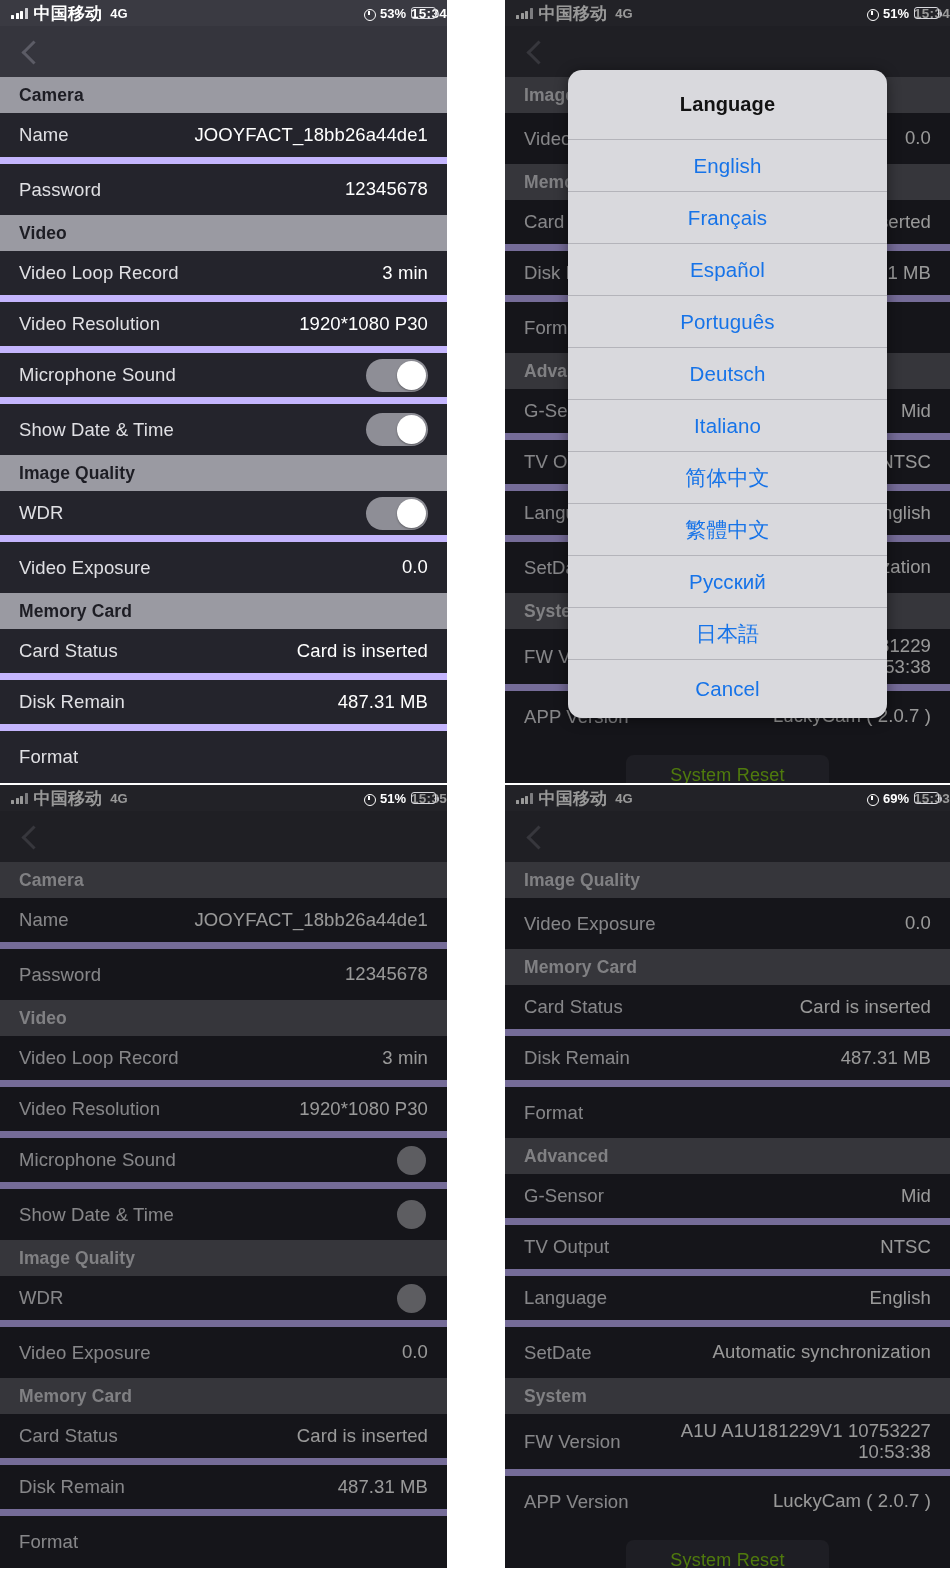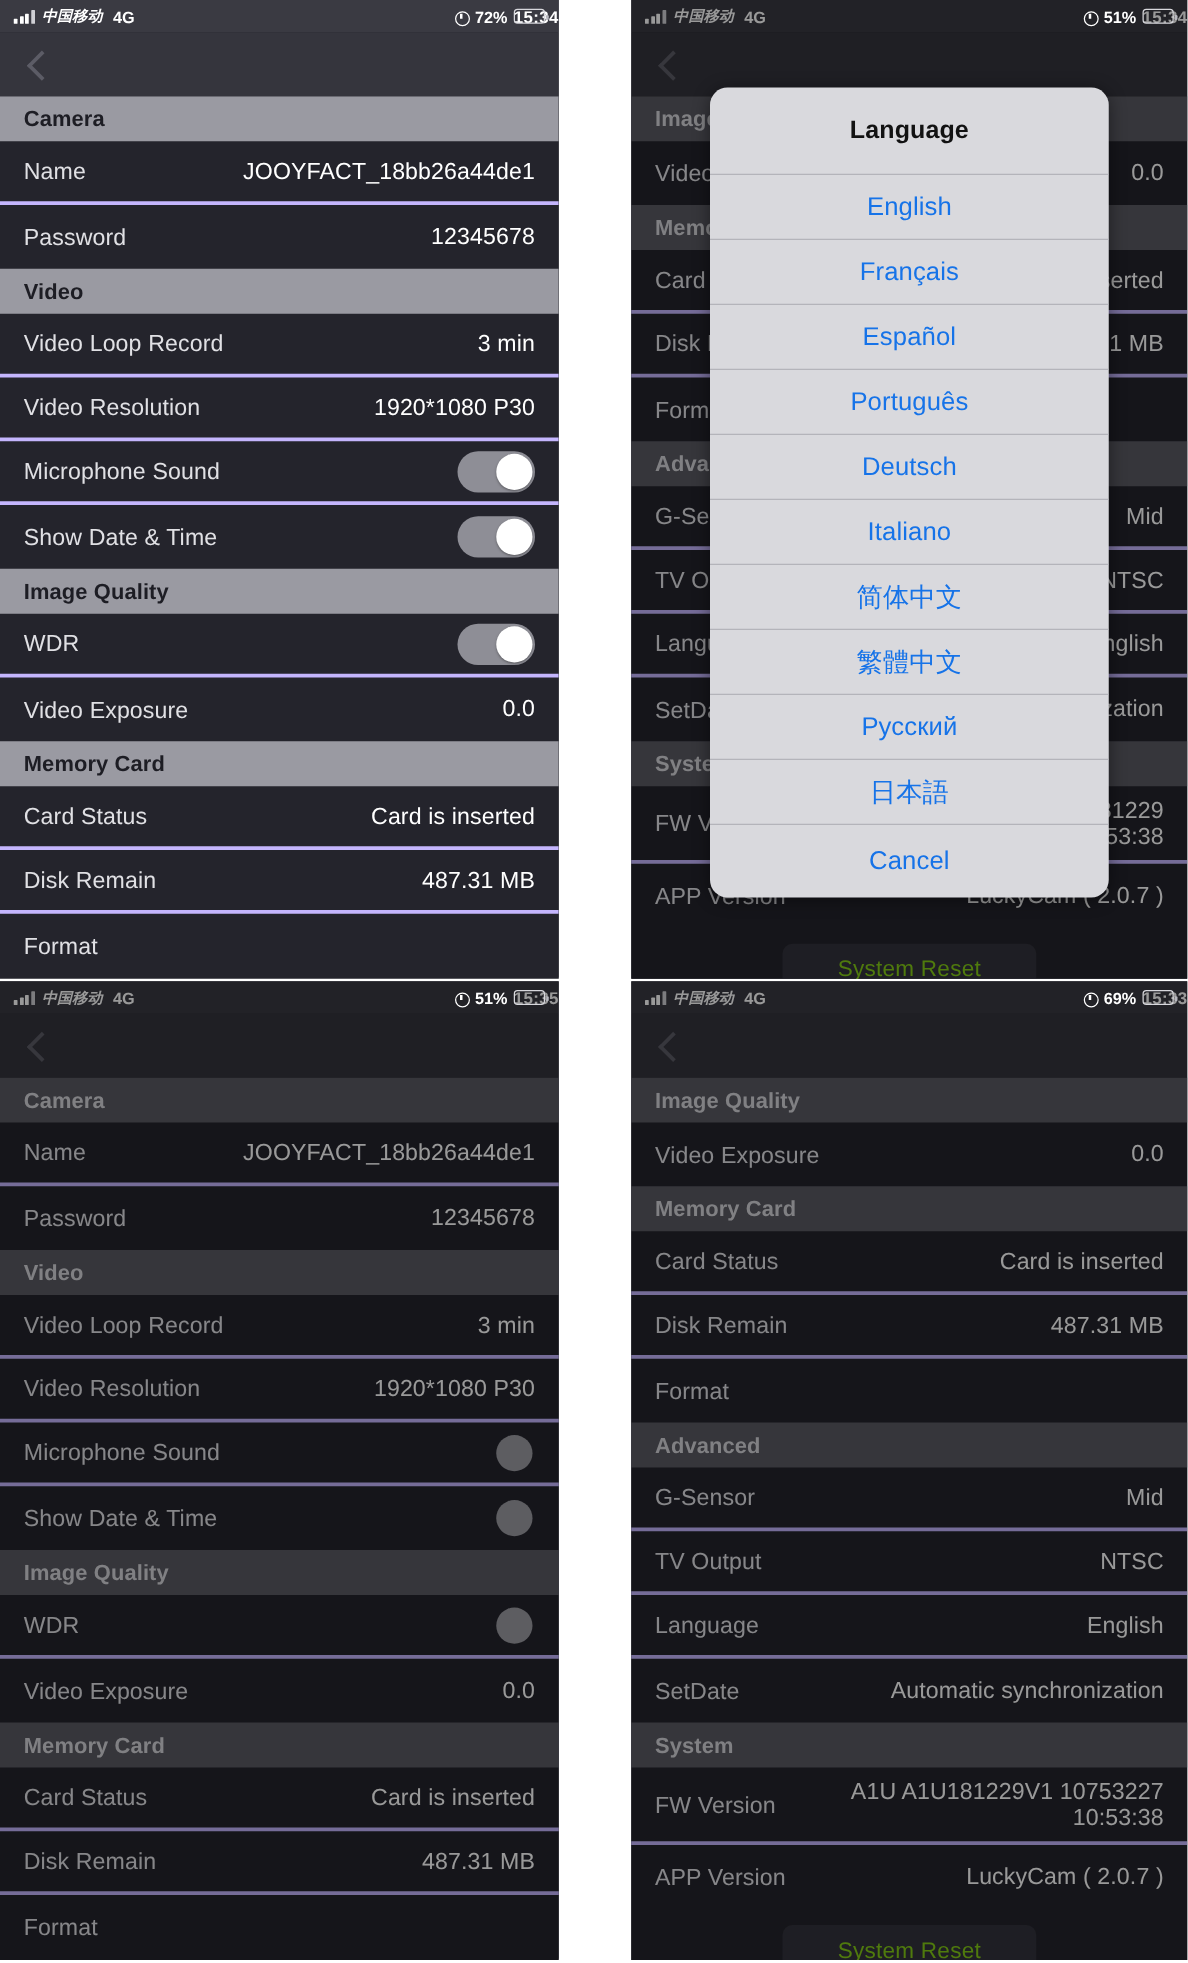--- a/index.html
+++ b/index.html
@@ -38,21 +38,21 @@
     font-weight: 600;
     position: relative;
   }
   .sb-left { display: flex; align-items: center; gap: 6px; }
   .signal { display: flex; align-items: flex-end; gap: 1.5px; height: 11px; }
   .signal i { display: block; width: 3px; background: #ffffff; border-radius: .5px; }
   .signal i:nth-child(1){ height: 4px; }
   .signal i:nth-child(2){ height: 6px; }
   .signal i:nth-child(3){ height: 8px; }
   .signal i:nth-child(4){ height: 11px; background:#cfcfd4; }
-  .carrier { font-size: 12px; letter-spacing: .2px; font-style: italic; }
+  .carrier { font-size: 17px; letter-spacing: .2px; }
   .network { font-size: 13px; margin-left: 2px;}
   .sb-time {
     position: absolute; left: 0; right: 0; text-align: right;
     font-size: 13.5px; font-weight: 700; letter-spacing: .3px; padding-left: 37px;
   }
   .sb-right {
     margin-left: auto; display: flex; align-items: center; gap: 5px;
     position: relative; z-index: 2;
   }
   .alarm-ico { width: 12px; height: 12px; position: relative; display:inline-block;}
@@ -92,21 +92,21 @@
   .list { background: #24242c; }
   .sec-header {
     height: 36px; background: #9a9aa2; color: #1d1d24;
     display: flex; align-items: center; padding: 0 19px;
     font-size: 17.5px; font-weight: 700; letter-spacing: .1px;
   }
   .sec-header.dim { background:#5a5a63; color:#d6d6da; }
   .row {
     height: 51px; display: flex; align-items: center;
     padding: 0 19px; color: #e0e0e4; font-size: 18.5px;
-    border-bottom: 3px solid #c4b5fd;
+    border-bottom: 7px solid #c4b5fd;
     position: relative;
   }
   .row.noline { border-bottom: none; }
   .row .label { flex: 0 0 auto; letter-spacing: .1px; }
   .row .value {
     margin-left: auto; text-align: right; color: #ffffff;
     font-size: 18.5px; letter-spacing: .1px; white-space: pre-line;
     line-height: 1.12;
   }
   .row.two-line { height: 62px; }
@@ -176,21 +176,21 @@
             <i></i>
             <i></i>
             <i></i>
           </span>
         <span class="carrier">中国移动</span>
         <span class="network">4G</span>
       </div>
       <div class="sb-time">15:34</div>
       <div class="sb-right">
         <span class="alarm-ico"></span>
-        <span class="batt-pct">72%</span>
+        <span class="batt-pct">53%</span>
         <span class="batt"><span class="batt-fill" style="width:53%"></span></span>
       </div>
     </div>
     <div class="navbar">
       <div class="back-chev"></div>
     </div>
     <div class="list">
       <div class="sec-header">Camera</div>
       <div class="row">
         <span class="label">Name</span>

